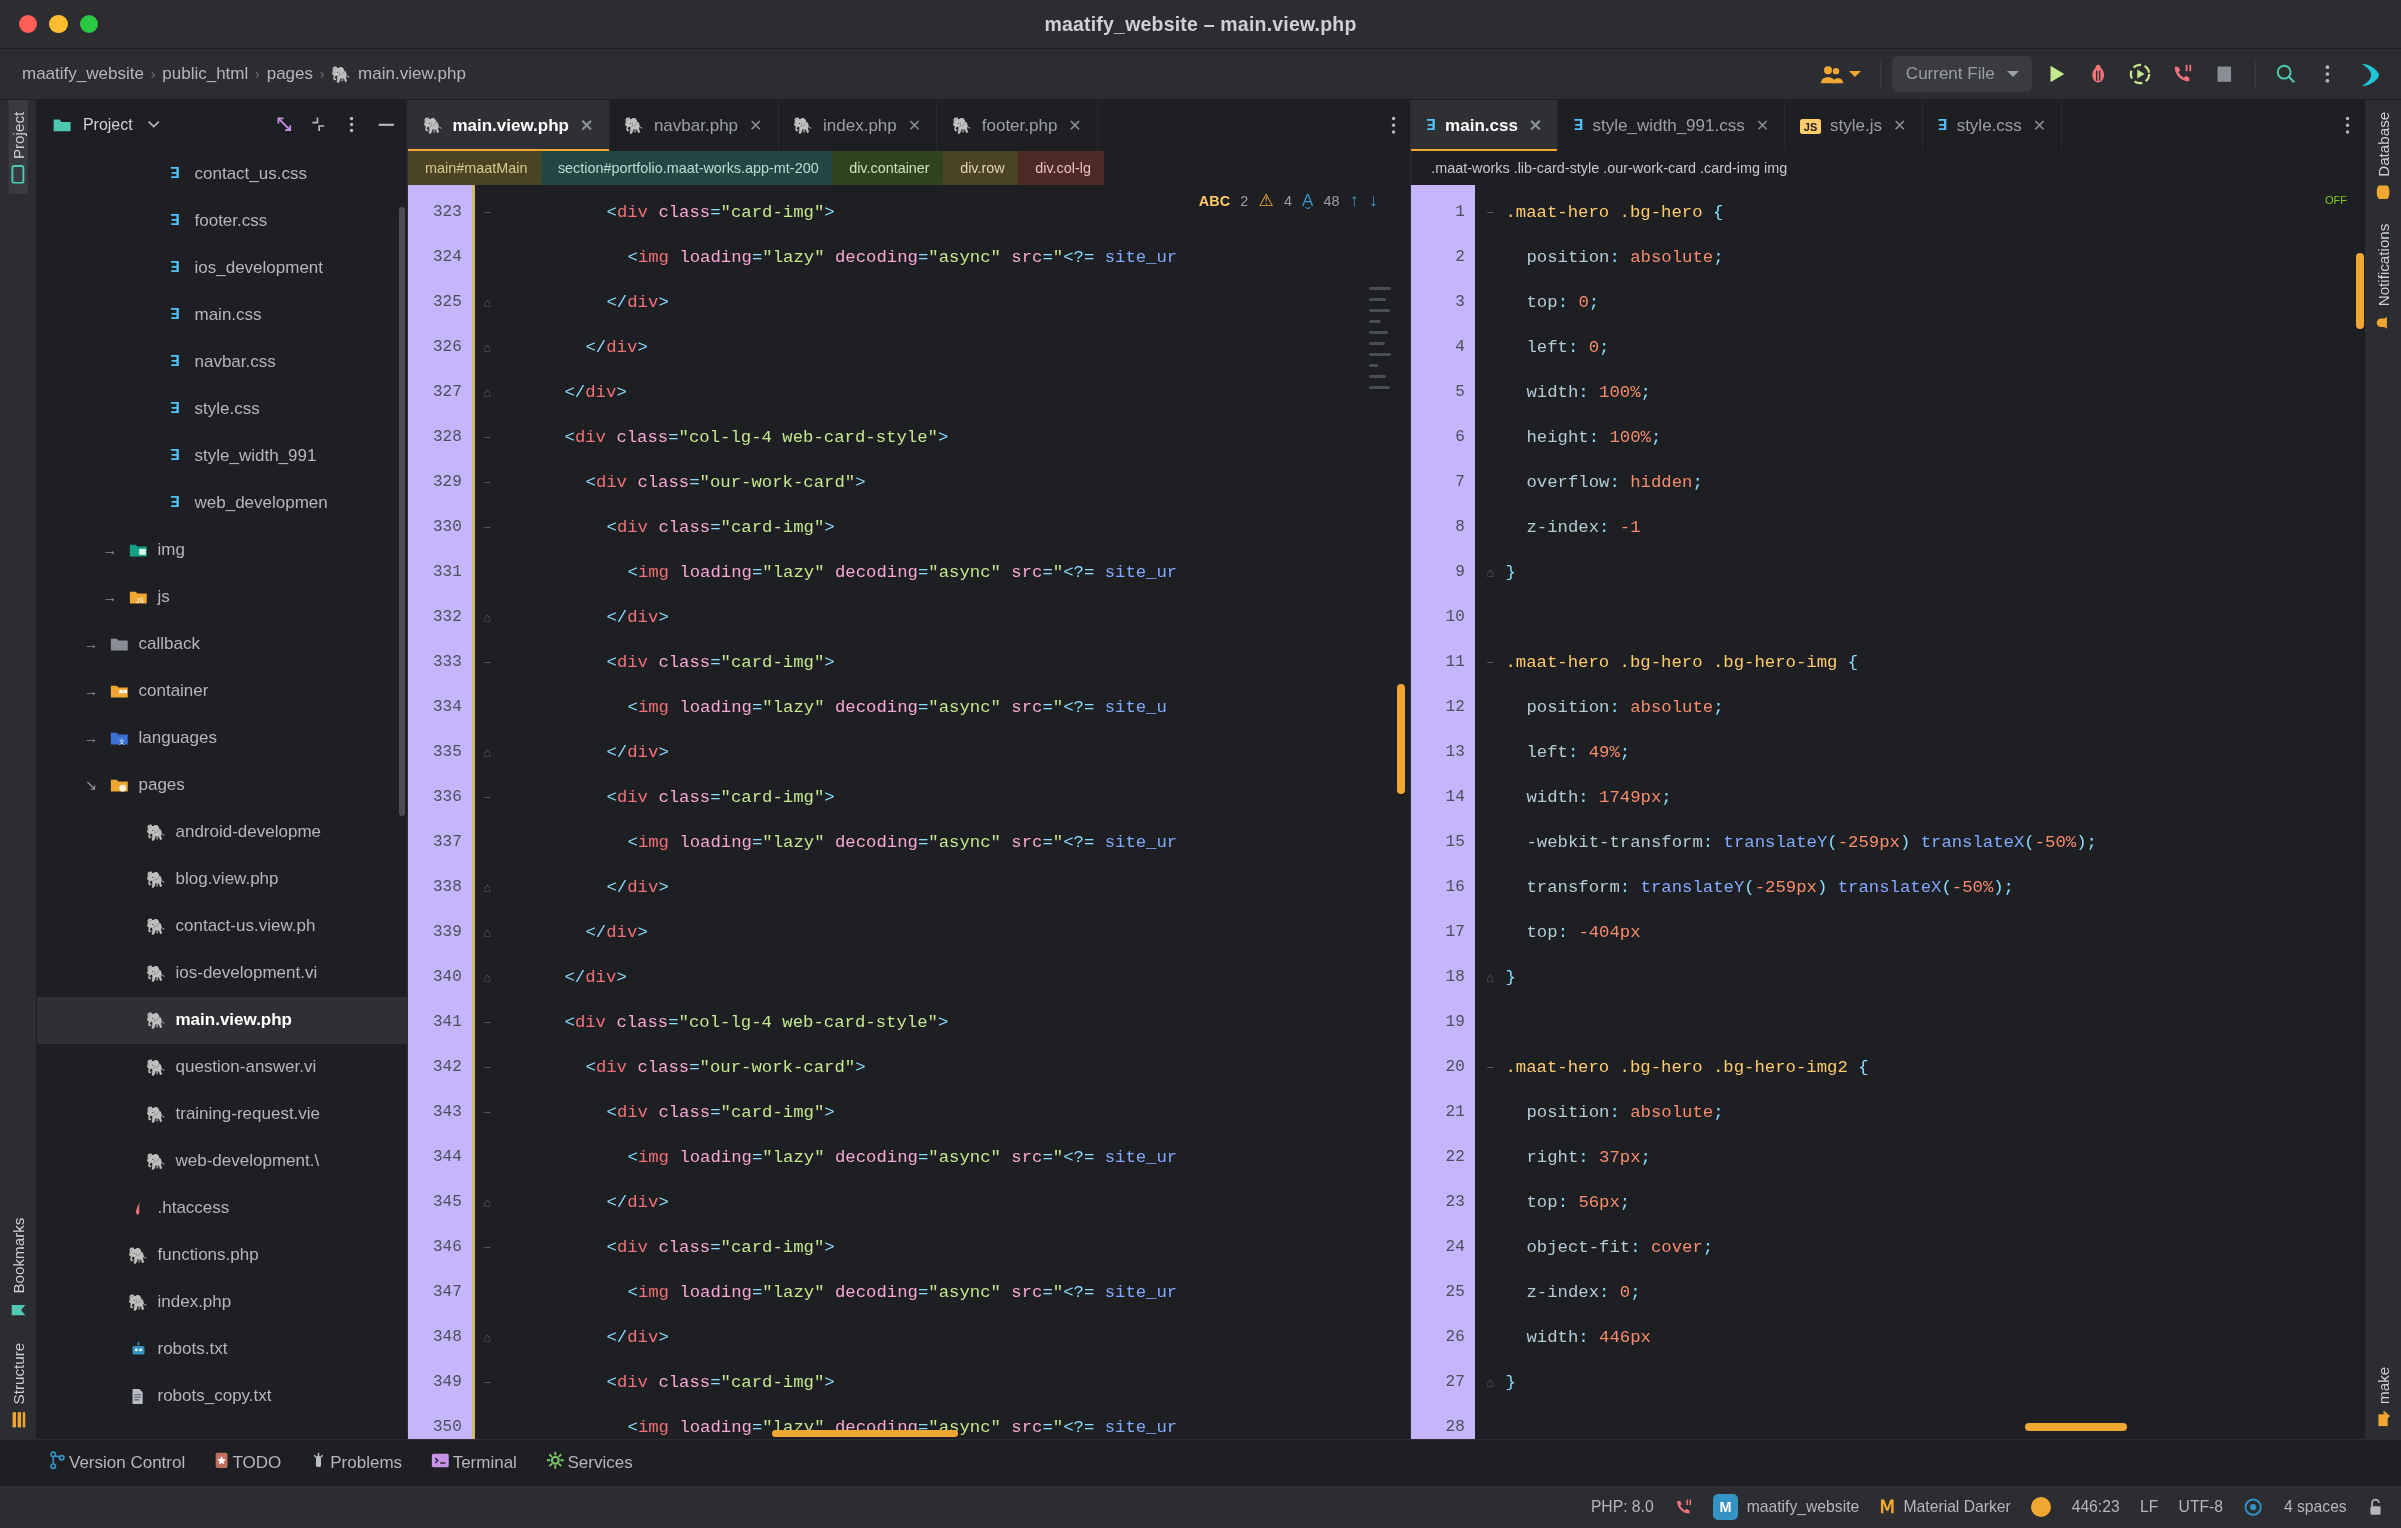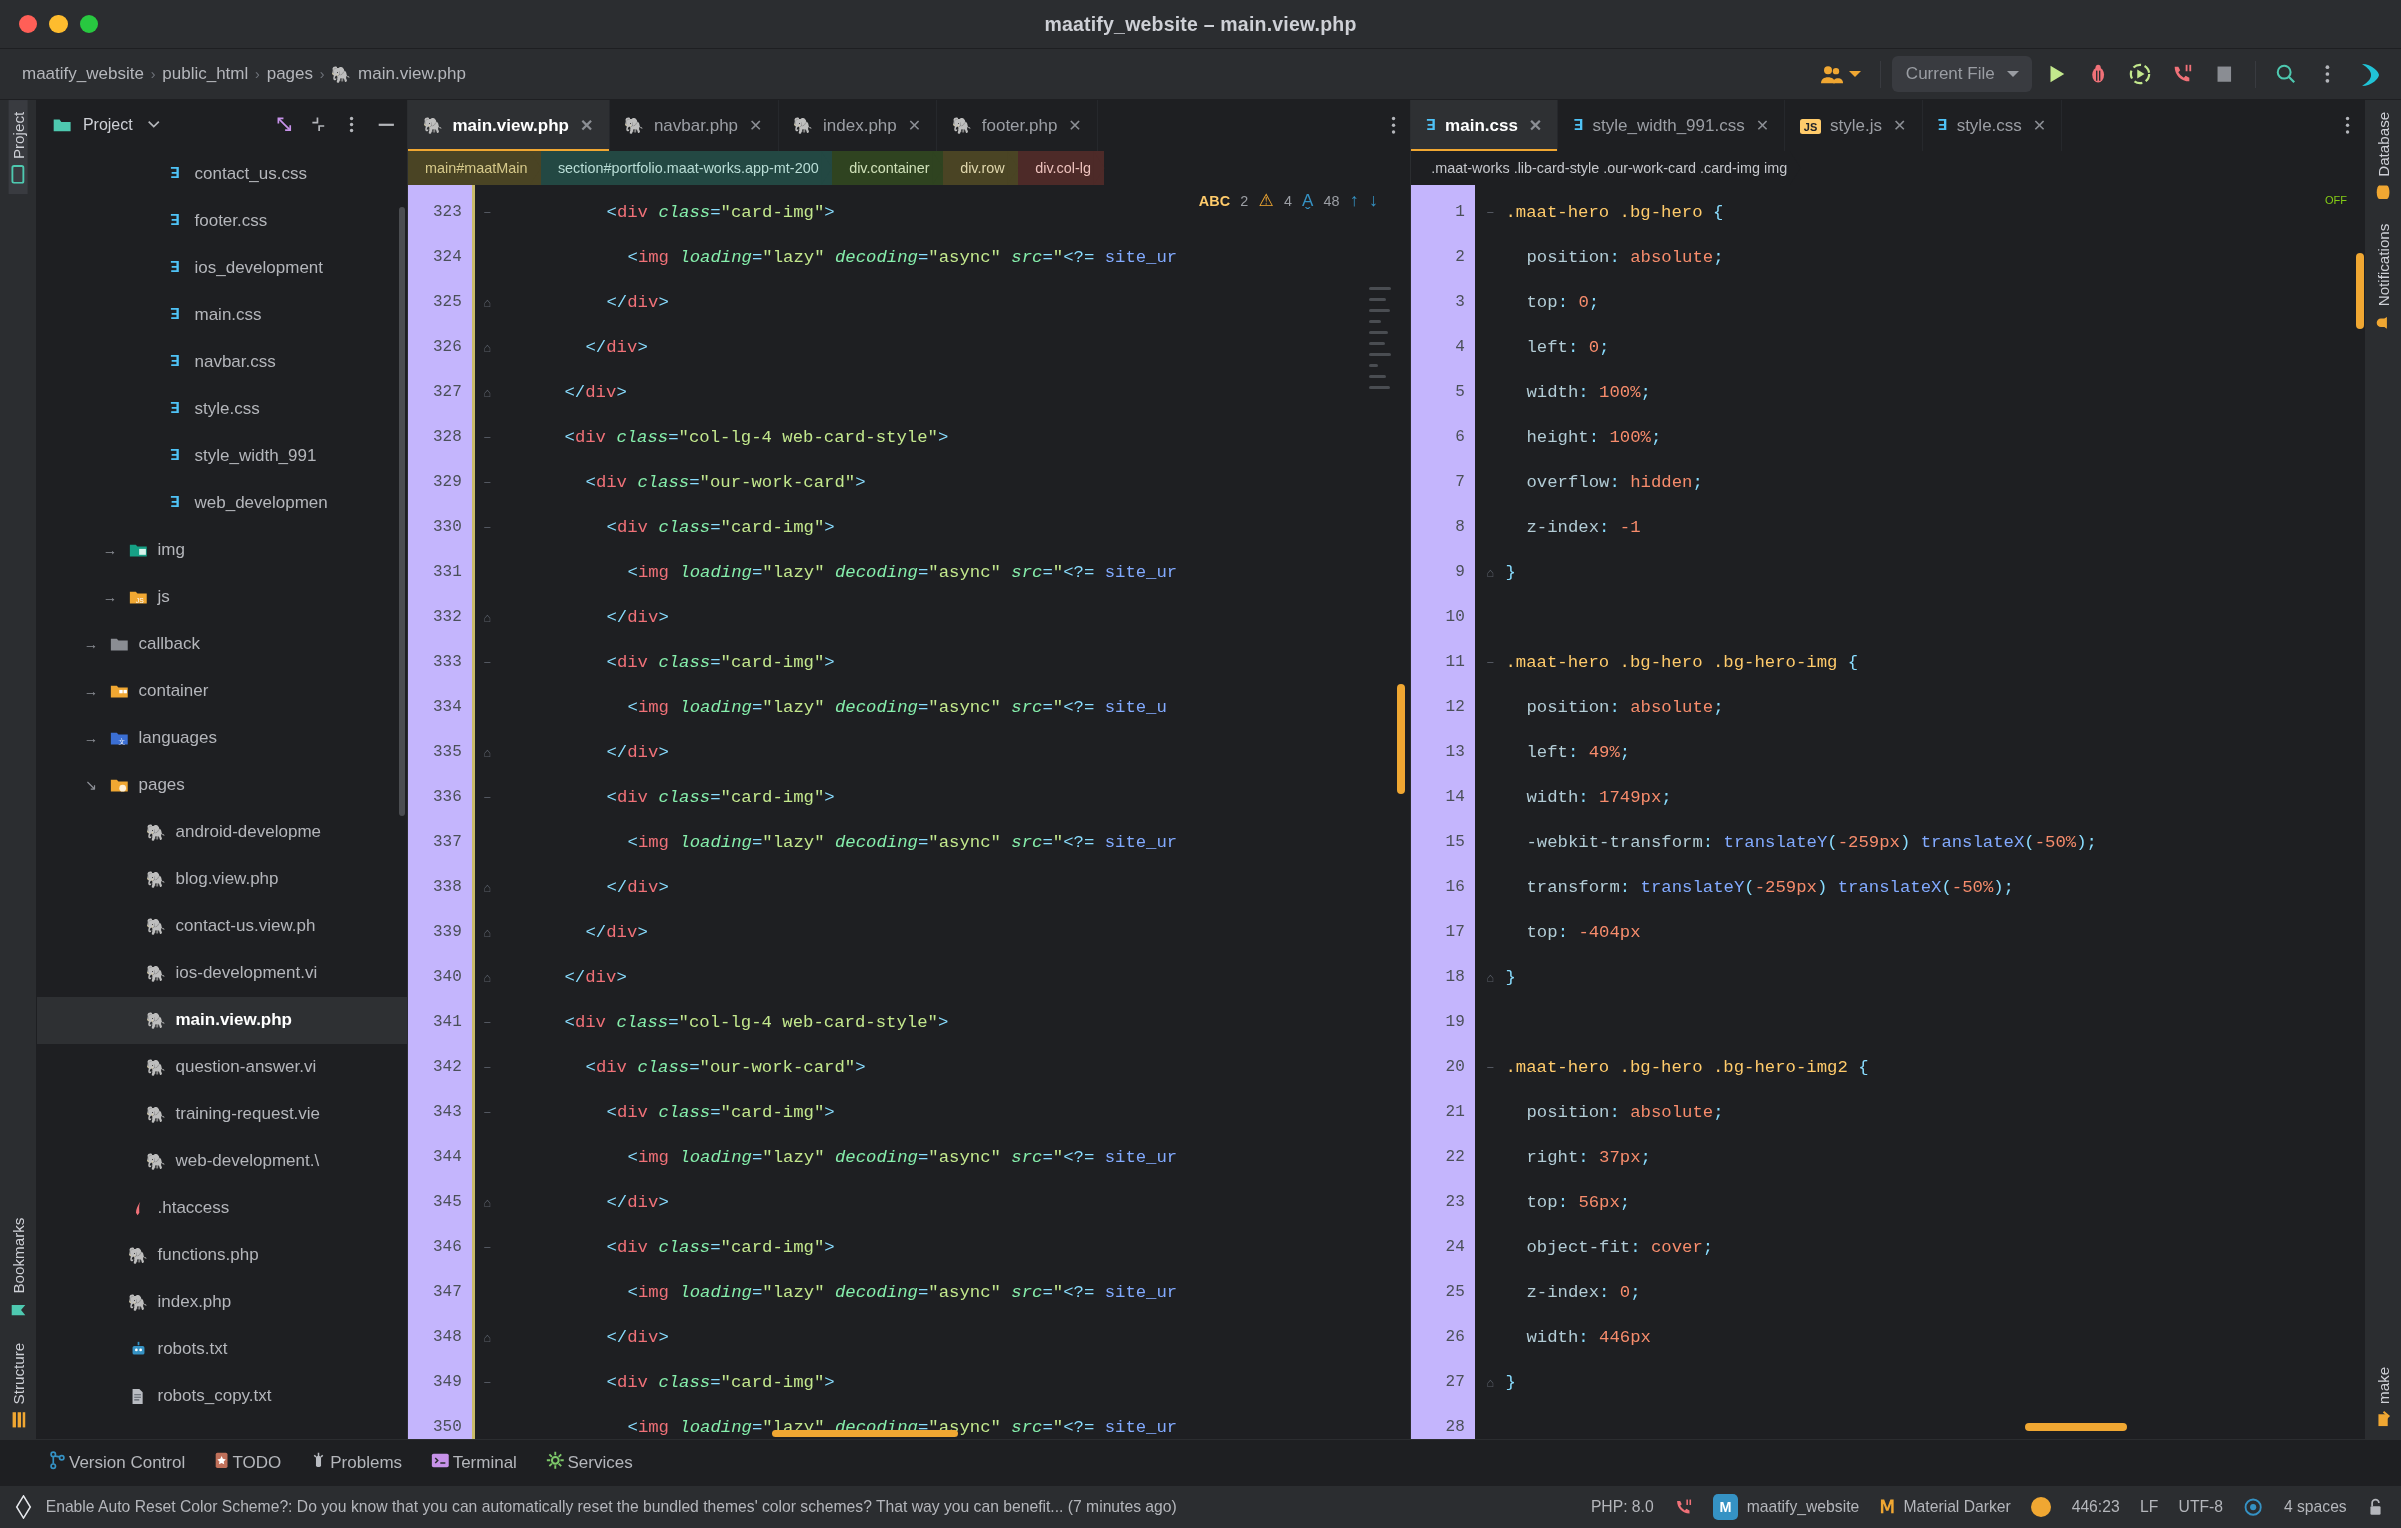--- a/index.html
+++ b/index.html
@@ -125,21 +125,21 @@
   .gmarks div { height:45px; display:flex; align-items:center; justify-content:center; color:#5a5f68; font-size:12.7px; }
   .code {
     flex:1 1 auto; font-family:"Liberation Mono", monospace; font-size:17.3px;
     padding-top:5.1px; white-space:pre; overflow:hidden; position:relative;
   }
   .code .ln { height:45px; line-height:45px; }
   .caretline { position:absolute; left:0; width:2.5px; background:#c9bb6a; }
 
   
   .t-tag { color:#f07178; }
-  .t-attr { color:#86efac; font-style: italic; }
+  .t-attr { color:#f9a8d4; }
   .t-str { color:#c3e88d; }
   .t-punct { color:#89ddff; }
   .t-php { color:#89ddff; }
   .t-var { color:#82aaff; }
   .t-sel { color:#ffcb6b; }
   .t-prop { color:#b2ccd6; }
   .t-val { color:#f78c6c; }
   .t-fn { color:#82aaff; }
   .t-brace { color:#89ddff; }
 
@@ -889,26 +889,20 @@
       <div class="tw-item">
         <span><svg width="18.6" height="18.6" viewBox="0 0 22 22">
             <circle cx="11" cy="11" r="4" fill="none" stroke="#7ec96a" stroke-width="2.4"></circle>
             <path d="M11 1v4M11 17v4M1 11h4M17 11h4M4 4l3 3M18 18l-3-3M18 4l-3 3M4 18l3-3" stroke="#7ec96a" stroke-width="2.2"></path>
           </svg></span>
         <span>Services</span>
       </div>
     </div>
 
   <div class="statusbar">
-    <div class="notif">
-      <svg width="17" height="24" viewBox="0 0 20 28">
-          <path d="M10 1L18 14 10 27 2 14z" fill="none" stroke="#e6e8ec" stroke-width="1.8"></path>
-        </svg>
-      <span>Enable Auto Reset Color Scheme?: Do you know that you can automatically reset the bundled themes' color schemes? That way you can benefit... (7 minutes ago)</span>
-    </div>
     <div class="sb-right">
       <span class="sb-item">PHP: 8.0</span>
       <span class="sb-item">
         <svg width="18.6" height="18.6" viewBox="0 0 24 24">
             <path d="M4 4c0 9 7 16 16 16l0-4-4-2-2 2a14 14 0 01-6-6l2-2-2-4z" fill="#f07178"></path>
             <rect x="16" y="2" width="2" height="7" fill="#f07178"></rect>
             <rect x="20" y="2" width="2" height="7" fill="#f07178"></rect>
           </svg>
       </span>
       <span class="sb-item">

